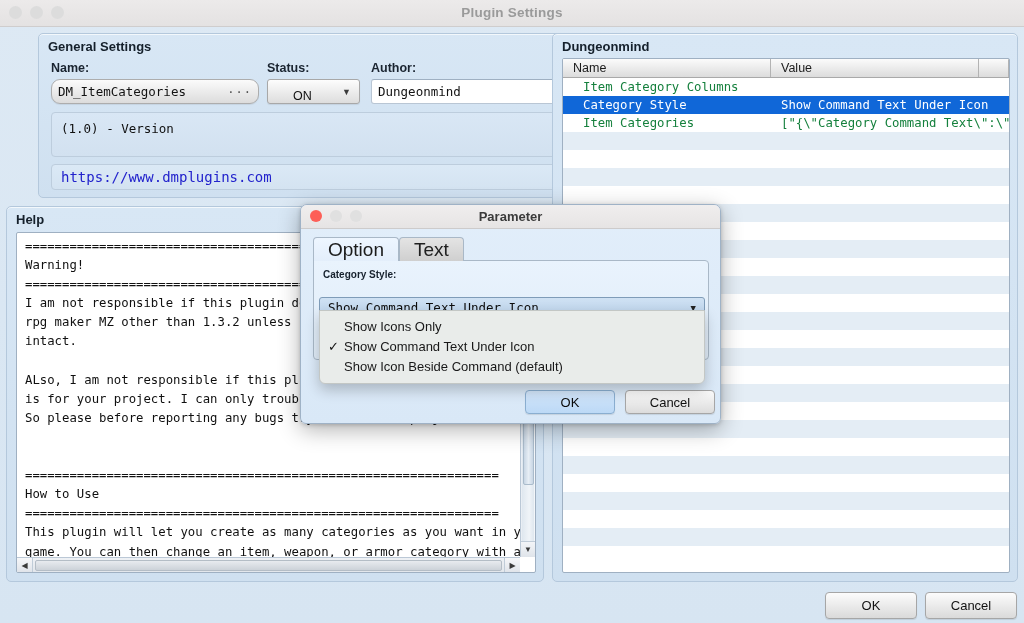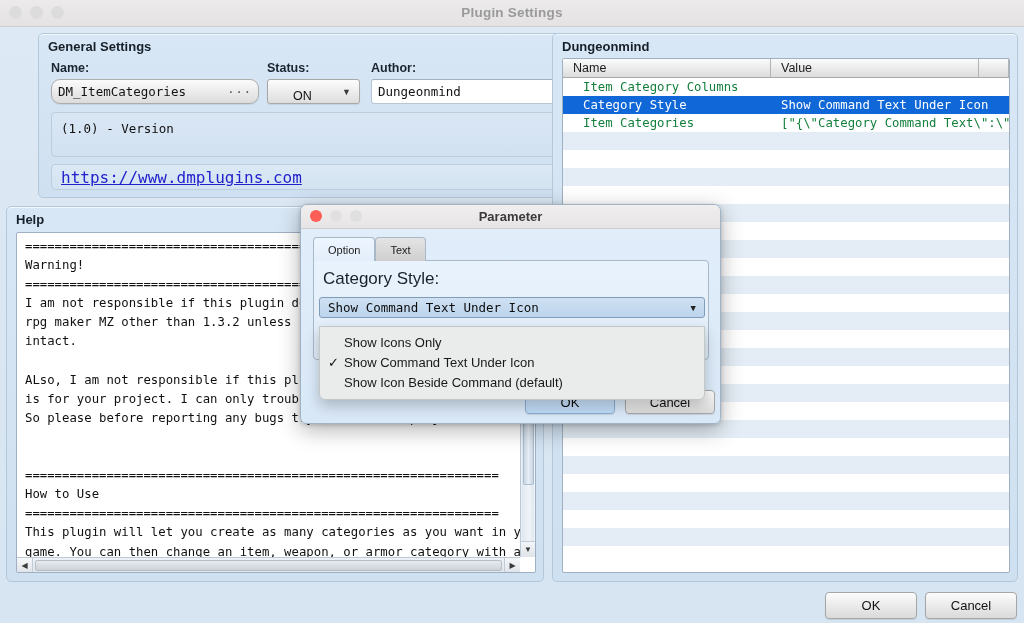--- a/index.html
+++ b/index.html
@@ -97,22 +97,21 @@
   }
   .linkbox {
     position: absolute;
     background: linear-gradient(180deg,#dbe9f6 0%, #d4e3f1 100%);
     border: 1px solid #bdcddd;
     border-radius: 4px;
     display: flex; align-items: center; padding-left: 9px;
   }
   .link {
     font-family: "DejaVu Sans Mono", monospace;
-    font-size: 16px; color: #2222cc;
-    text-decoration: underline;
+    font-size: 14px; color: #2222cc;
     cursor: pointer;
   }
 
   
   #help { left: 6px; top: 206px; width: 538px; height: 376px; }
   .help-inner {
     position: absolute; left: 9px; top: 25px;
     width: 520px; height: 341px;
     background: #ffffff;
     border: 1px solid #9fb0c2;
@@ -239,56 +238,56 @@
     line-height: 23px; text-align: center;
     font-size: 13px; font-weight: bold; color: #3b3b3b;
   }
   .dlg-lights { position: absolute; left: 9px; top: 5px; display:flex; gap:8px; }
   .dlg-lights .d { width: 12px; height:12px; border-radius:50%; background:#e0e0e0;}
   .dlg-lights .d.red { background:#fd5f57; }
 
   .tabs { position: absolute; left: 12px; top: 32px; display: flex; align-items: flex-end; z-index:3;}
   .tab {
     height: 24px; padding: 0 14px;
-    font-size: 11px; color: #1b1b1b;
+    font-size: 19px; color: #1b1b1b;
     display: flex; align-items: center;
     border: 1px solid #a9b8c7;
     border-bottom: none;
     border-radius: 4px 4px 0 0;
     cursor: pointer;
   }
   .tab.active { background: linear-gradient(180deg,#eef6ff 0%,#e3eefb 100%); }
   .tab.inactive { background: linear-gradient(180deg,#e4e4e4 0%, #cfcfcf 100%); color:#202020;}
 
   .tabpanel {
     position: absolute; left: 12px; top: 55px;
     width: 396px; height: 100px;
     background: linear-gradient(180deg,#e9f3fd 0%, #e0ecf8 100%);
     border: 1px solid #a9b8c7;
     border-radius: 0 4px 4px 4px;
   }
   .dlg-fieldlabel {
     position: absolute; left: 22px; top: 64px;
-    font-size: 17px; font-weight: normal; color: #17222e;
+    font-size: 10px; font-weight: bold; color: #17222e;
   }
   #dlg-combo {
     position: absolute; left: 18px; top: 92px;
     width: 386px; height: 21px;
     background: linear-gradient(180deg,#cfe1f3 0%, #bcd4ec 100%);
     border: 1px solid #7f9cb8;
     border-radius: 3px;
     font-family: "DejaVu Sans Mono", monospace;
     font-size: 12.5px; color: #0d0d0d;
     display: flex; align-items: center; padding-left: 8px;
     z-index: 4;
   }
   #dlg-combo .arrow { position:absolute; right: 8px; font-size: 9px; color:#222; }
 
   .dropdown {
-    position: absolute; left: 18px; top: 121px;
+    position: absolute; left: 18px; top: 105px;
     width: 386px;
     background: #e9ecea;
     border: 1px solid #c3c7c5;
     border-radius: 0 0 6px 6px;
     box-shadow: 0 6px 14px rgba(0,0,0,.22);
     padding: 5px 0 7px 0;
     z-index: 10;
   }
   .dd-item {
     height: 20px; display: flex; align-items: center;

